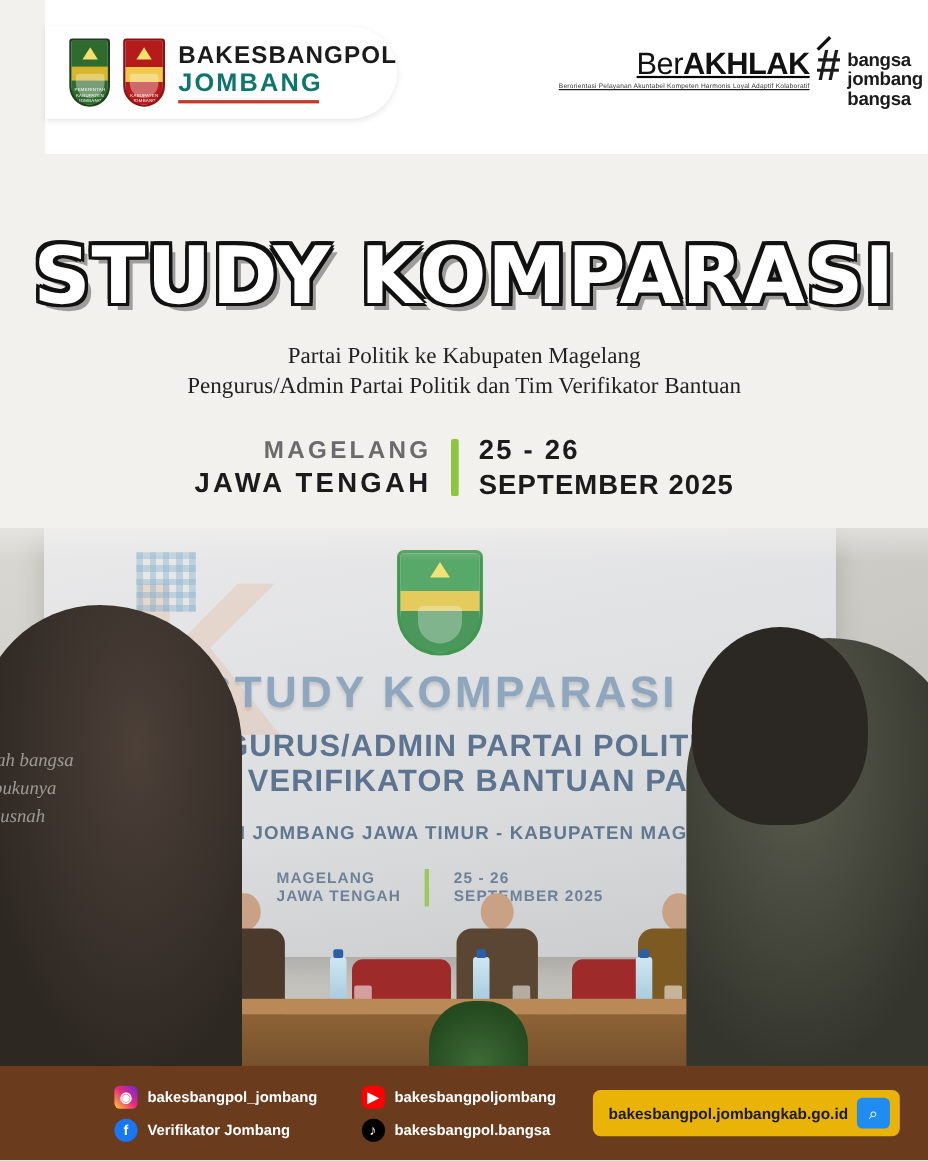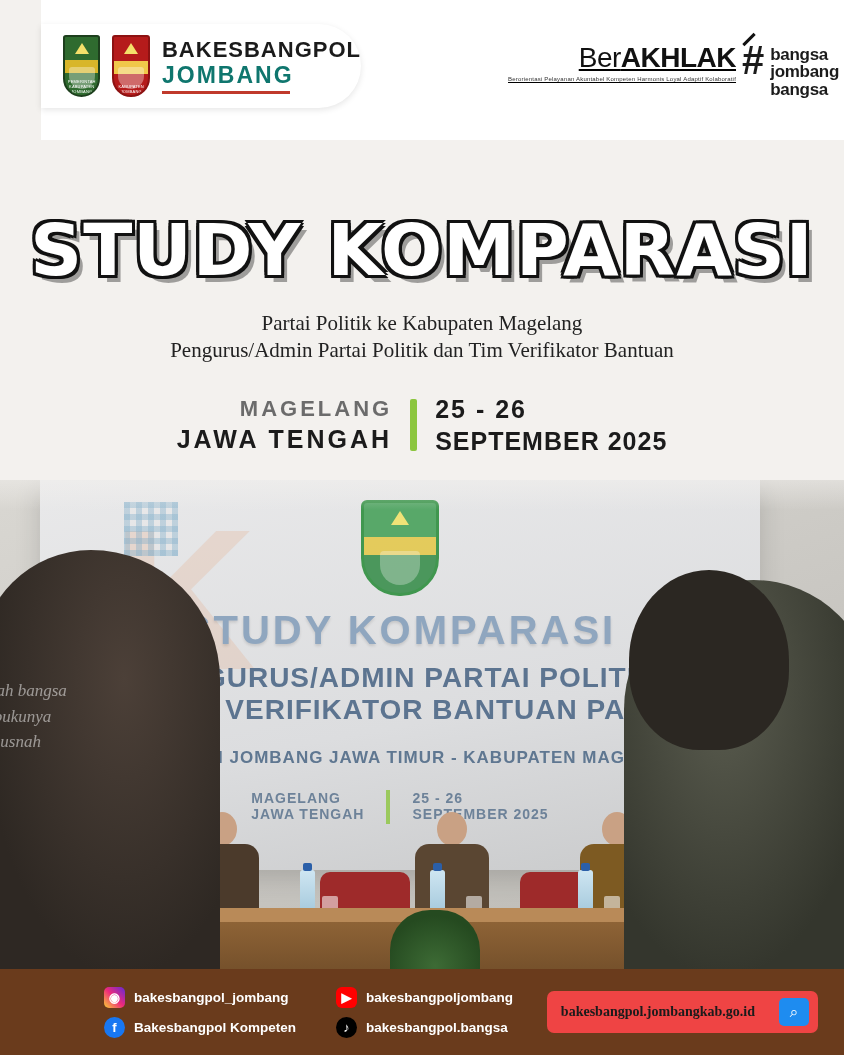--- a/index.html
+++ b/index.html
@@ -337,24 +337,23 @@
     flex: 0 0 auto;
   }
   .icn.ig { background: linear-gradient(45deg,#f9ce34,#ee2a7b,#6228d7); }
   .icn.fb { background: #1877f2; border-radius: 50%; }
   .icn.yt { background: #ff0000; border-radius: 6px; }
   .icn.tt { background: #000000; border-radius: 50%; }
   .col1 { margin-left: 78px; }
   .col2 { margin-left: 22px; }
   .web-pill {
     margin-left: auto;
-    display: flex; align-items: center; gap: 24px;
-    background: #ef4444; border-radius: 7px;
+    display: flex; align-items: center; gap: 8px;
+    background: #eab308; border-radius: 7px;
     padding: 7px 9px 7px 14px;
-    font-family: Liberation Serif, serif;
   }
   .web-url { font-size: 14px; font-weight: bold; color: #1b1b1b; }
   .search-btn {
     width: 30px; height: 28px; background: #1e8cf0; border-radius: 5px;
     display: flex; align-items: center; justify-content: center;
     color: #fff; font-size: 15px;
   }
 </style>
 </head>
 <body>
@@ -482,21 +481,21 @@
   </div>
 
   <div class="footer">
     <div class="soc-col col1">
       <div class="soc">
         <span class="icn ig">◉</span>
         <span>bakesbangpol_jombang</span>
       </div>
       <div class="soc">
         <span class="icn fb">f</span>
-        <span>Bakesbangpol Kompeten</span>
+        <span>Verifikator Jombang</span>
       </div>
     </div>
 
     <div class="soc-col col2">
       <div class="soc">
         <span class="icn yt">▶</span>
         <span>bakesbangpoljombang</span>
       </div>
       <div class="soc">
         <span class="icn tt">♪</span>

